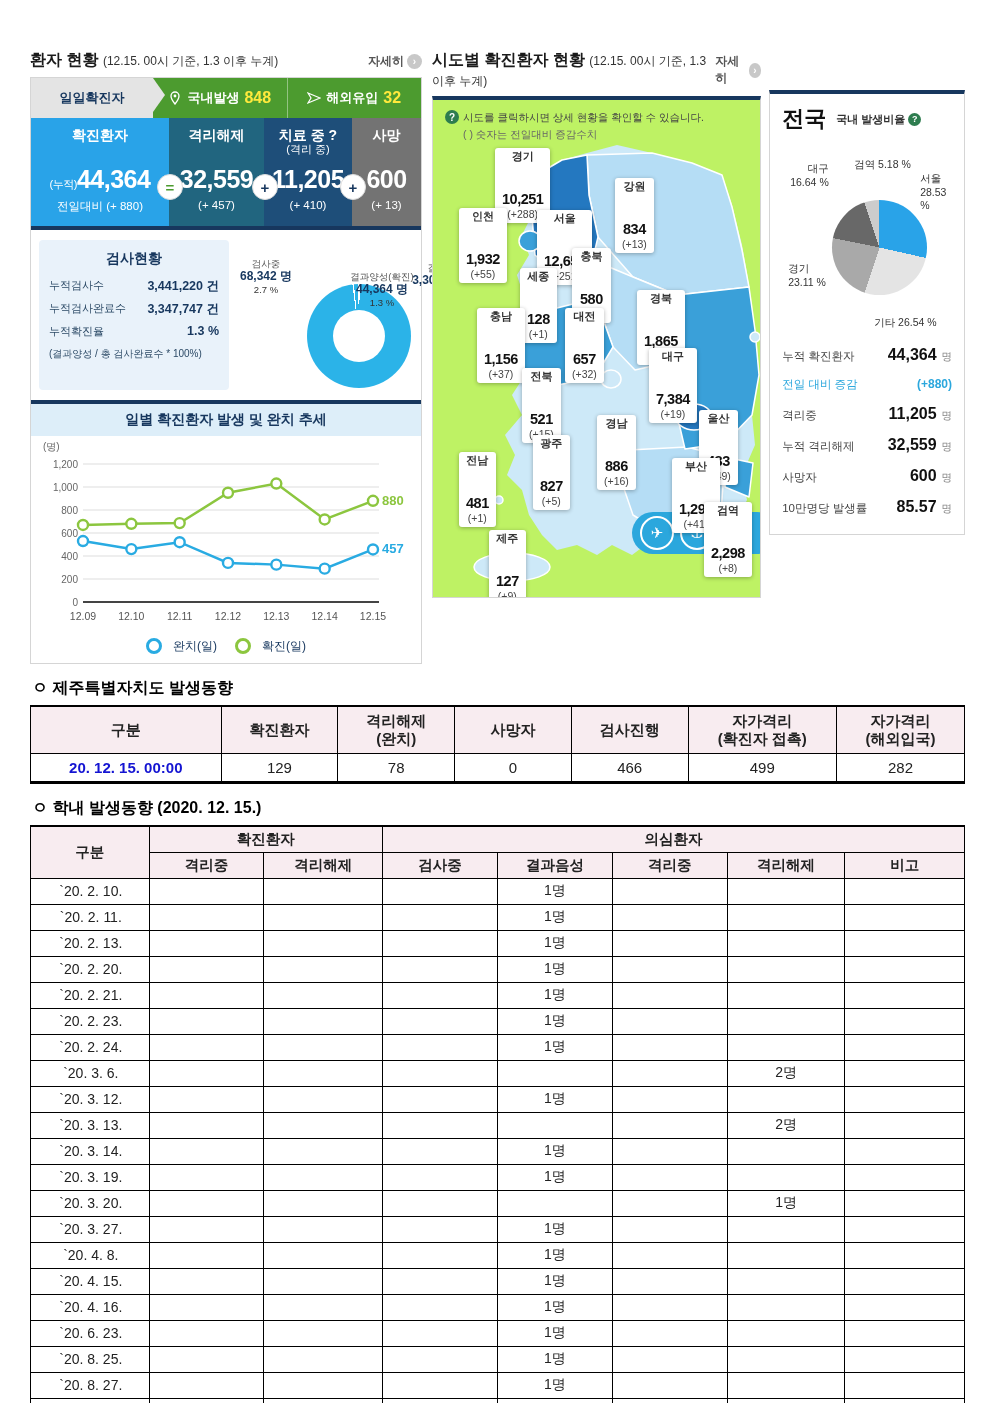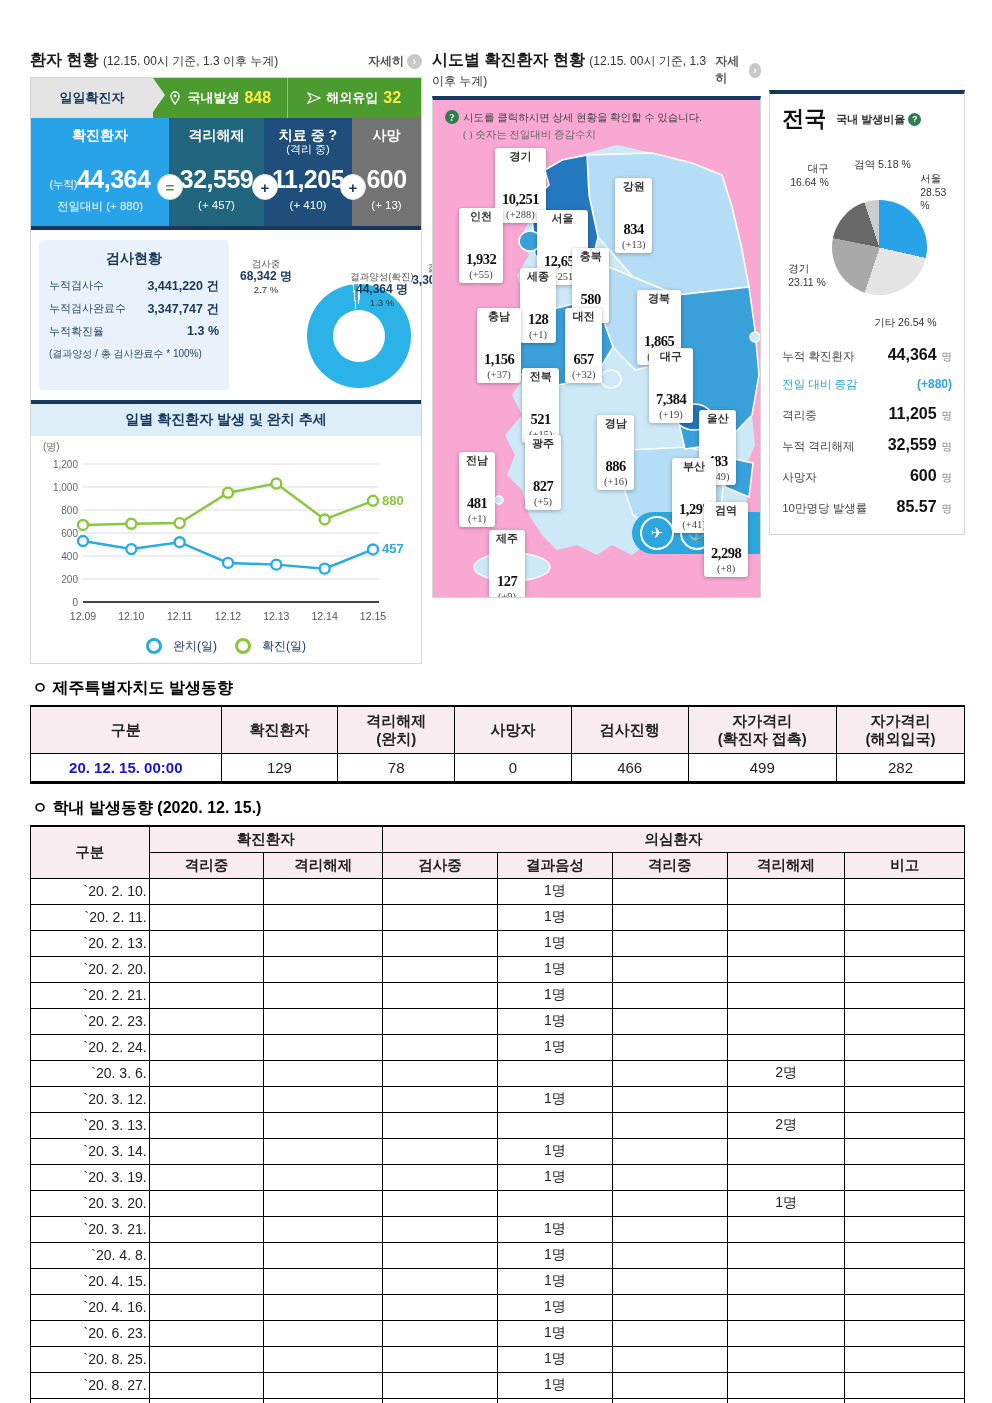--- a/index.html
+++ b/index.html
@@ -50,21 +50,21 @@
 
   .chart-title{background:#ddeef9;color:#17375e;font-weight:bold;font-size:14px;text-align:center;padding:7px 0;}
   .chart-area{padding:4px 6px 8px;}
   .unit-label{font-size:10px;color:#666;margin-left:6px;}
   .legend-row{display:flex;justify-content:center;gap:18px;margin-top:2px;}
   .legend-item{display:flex;align-items:center;gap:11px;font-size:12px;color:#17375e;}
   .legend-dot{width:10px;height:10px;border-radius:50%;background:#fff;border:3px solid;}
 
   
   .map-panel{width:348px;margin-left:10px;}
-  .map-box{border:1px solid #d5d5d5;border-top:4px solid #17375e;height:497px;position:relative;background:#f9a8d4;overflow:hidden;font-family:Liberation Serif, serif;}
+  .map-box{border:1px solid #d5d5d5;border-top:4px solid #17375e;height:497px;position:relative;background:#bef264;overflow:hidden;}
   .map-help{position:absolute;left:12px;top:10px;font-size:10.5px;color:#444;z-index:5;}
   .map-help .q{display:inline-flex;width:14px;height:14px;border-radius:50%;background:#2e7d4f;color:#fff;align-items:center;justify-content:center;font-size:10px;font-weight:bold;margin-right:4px;}
   .map-help .sub{margin:3px 0 0 18px;color:#666;}
   .map-stage{position:absolute;left:4px;top:10px;width:340px;height:480px;}
   .region-card{position:absolute;background:#fff;border-radius:3px;box-shadow:0 1px 4px rgba(0,0,0,.3);padding:2px 7px;text-align:center;line-height:1.25;z-index:6;cursor:pointer;}
   .region-card .rname{font-size:11px;font-weight:bold;color:#333;}
   .region-card .rval{font-size:14.5px;font-weight:bold;color:#111;letter-spacing:-0.5px;margin-top:26px;}
   .region-card .rdelta{font-size:10.5px;color:#444;}
   .quarantine-pill{position:absolute;background:#2ba7dd;border-radius:21px;display:flex;align-items:center;padding:4px 8px;gap:6px;z-index:5;}
   .q-circle{width:30px;height:30px;border-radius:50%;border:2px solid #fff;display:flex;align-items:center;justify-content:center;color:#fff;font-size:15px;}
@@ -89,21 +89,21 @@
   
   .section-title{font-size:16px;font-weight:bold;color:#000;margin:14px 0 6px 2px;}
   table{border-collapse:collapse;width:935px;table-layout:fixed;}
   .jeju-table{border-top:2px solid #000;border-bottom:3px solid #000;}
   .jeju-table th{background:#f8ecf0;border:1px solid #000;font-size:15px;padding:5px 2px;white-space:pre-line;line-height:1.2;}
   .jeju-table td{border:1px solid #000;font-size:15px;text-align:center;padding:5px 2px;}
   .jeju-table td.date{color:#1414d2;font-weight:bold;}
   .school-table{border-top:2px solid #000;border-bottom:3px solid #000;margin-bottom:8px;}
   .school-table th{background:#f8ecf0;border:1px solid #000;font-size:14.5px;padding:3px 2px;font-weight:bold;}
   .school-table td{border:1px solid #000;font-size:14px;text-align:center;padding:2px 2px;height:21px;}
-  .school-table td.datecell{text-align:right;padding-left:4px;}
+  .school-table td.datecell{text-align:center;padding-left:4px;}
 </style>
 </head>
 <body>
 
 <div class="page">
 
   <div class="dash">
 
     <div class="left-panel">
       <div class="panel-title-row">
@@ -343,21 +343,21 @@
               <div class="rval">521</div>
               <div class="rdelta">(+15)</div>
             </div><div class="region-card" style="left: 160px; top: 305px;">
               <div class="rname">경남</div>
               <div class="rval">886</div>
               <div class="rdelta">(+16)</div>
             </div><div class="region-card" style="left: 262px; top: 300px;">
               <div class="rname">울산</div>
               <div class="rval">483</div>
               <div class="rdelta">(+49)</div>
-            </div><div class="region-card" style="left: 88px; top: 325px;">
+            </div><div class="region-card" style="left: 96px; top: 325px;">
               <div class="rname">광주</div>
               <div class="rval">827</div>
               <div class="rdelta">(+5)</div>
             </div><div class="region-card" style="left: 22px; top: 342px;">
               <div class="rname">전남</div>
               <div class="rval">481</div>
               <div class="rdelta">(+1)</div>
             </div><div class="region-card" style="left: 235px; top: 348px;">
               <div class="rname">부산</div>
               <div class="rval">1,297</div>
@@ -628,21 +628,21 @@
           <td class="datecell">`20. 3. 20.</td>
           <td></td>
           <td></td>
           <td></td>
           <td></td>
           <td></td>
           <td>1명</td>
           <td></td>
         </tr>
         <tr>
-          <td class="datecell">`20. 3. 21.</td>
+          <td class="datecell">`20. 3. 27.</td>
           <td></td>
           <td></td>
           <td></td>
           <td>1명</td>
           <td></td>
           <td></td>
           <td></td>
         </tr>
         <tr>
           <td class="datecell">`20. 4.  8.</td>

